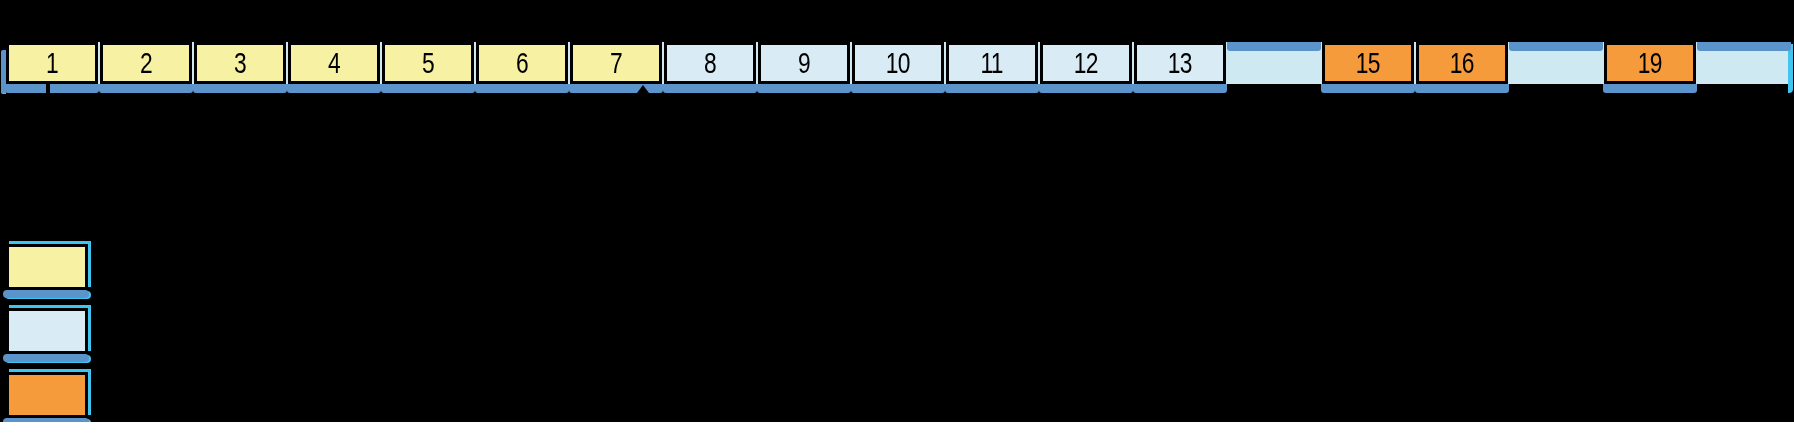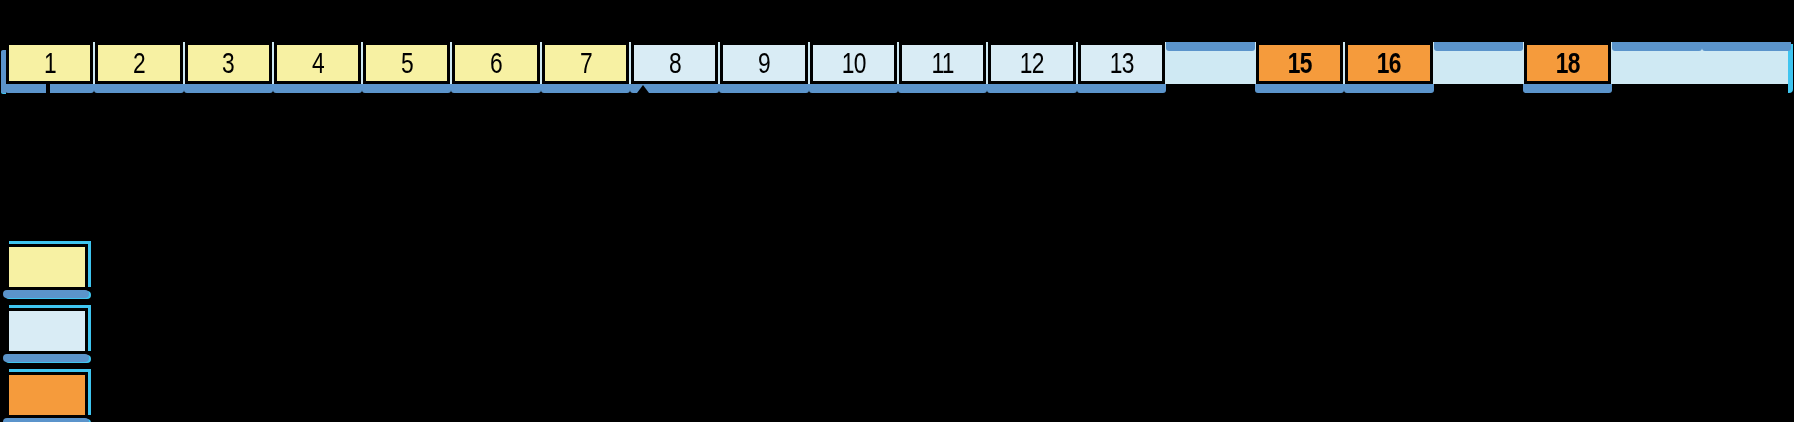--- a/index.html
+++ b/index.html
@@ -17,21 +17,21 @@
     
     background:linear-gradient(var(--gapline,#cfe9f3) 0 42px, transparent 42px);
   }
   .cell{flex:1;display:flex;flex-direction:column;position:relative;z-index:2;}
   .box{
     height:36px;border:3px solid var(--ink,#000);
     display:flex;align-items:center;justify-content:center;
   }
   .cell.g1 .box{background:var(--g1);}
   .cell.g2 .box{background:var(--g2);}
-  .cell.g3 .box{background:var(--g3);font-weight:bold;}
+  .cell.g3 .box{background:var(--g3);}
   .num{
     font-size:30px;line-height:36px;color:var(--ink,#000);
     display:inline-block;transform:scaleX(0.76);letter-spacing:-1px;
   }
   .bar{
     height:9px;margin:0 -1px;background:var(--bar);
     border-radius:0 0 3px 3px;
   }
   
   .caret-marker{
@@ -172,25 +172,22 @@
           <div class="box">
             <span class="num">16</span>
           </div>
           <div class="bar"></div>
         </div>
         <div class="cell g3">
           <div class="bar"></div>
         </div>
         <div class="cell g3">
           <div class="box">
-            <span class="num">18</span>
-          </div>
-          <div class="bar"></div>
-        </div>
-        <div class="cell g3">
+            <span class="num">19</span>
+          </div>
           <div class="bar"></div>
         </div>
         <div class="cell g3">
           <div class="bar"></div>
         </div>
       </div>
     <div class="bar-left-cap"></div>
     <div class="bar-right-cap"></div>
     <div class="break-marker" style="left: 2.38095%;"></div>
     <div class="caret-marker" style="left: 35.7143%;"></div>

